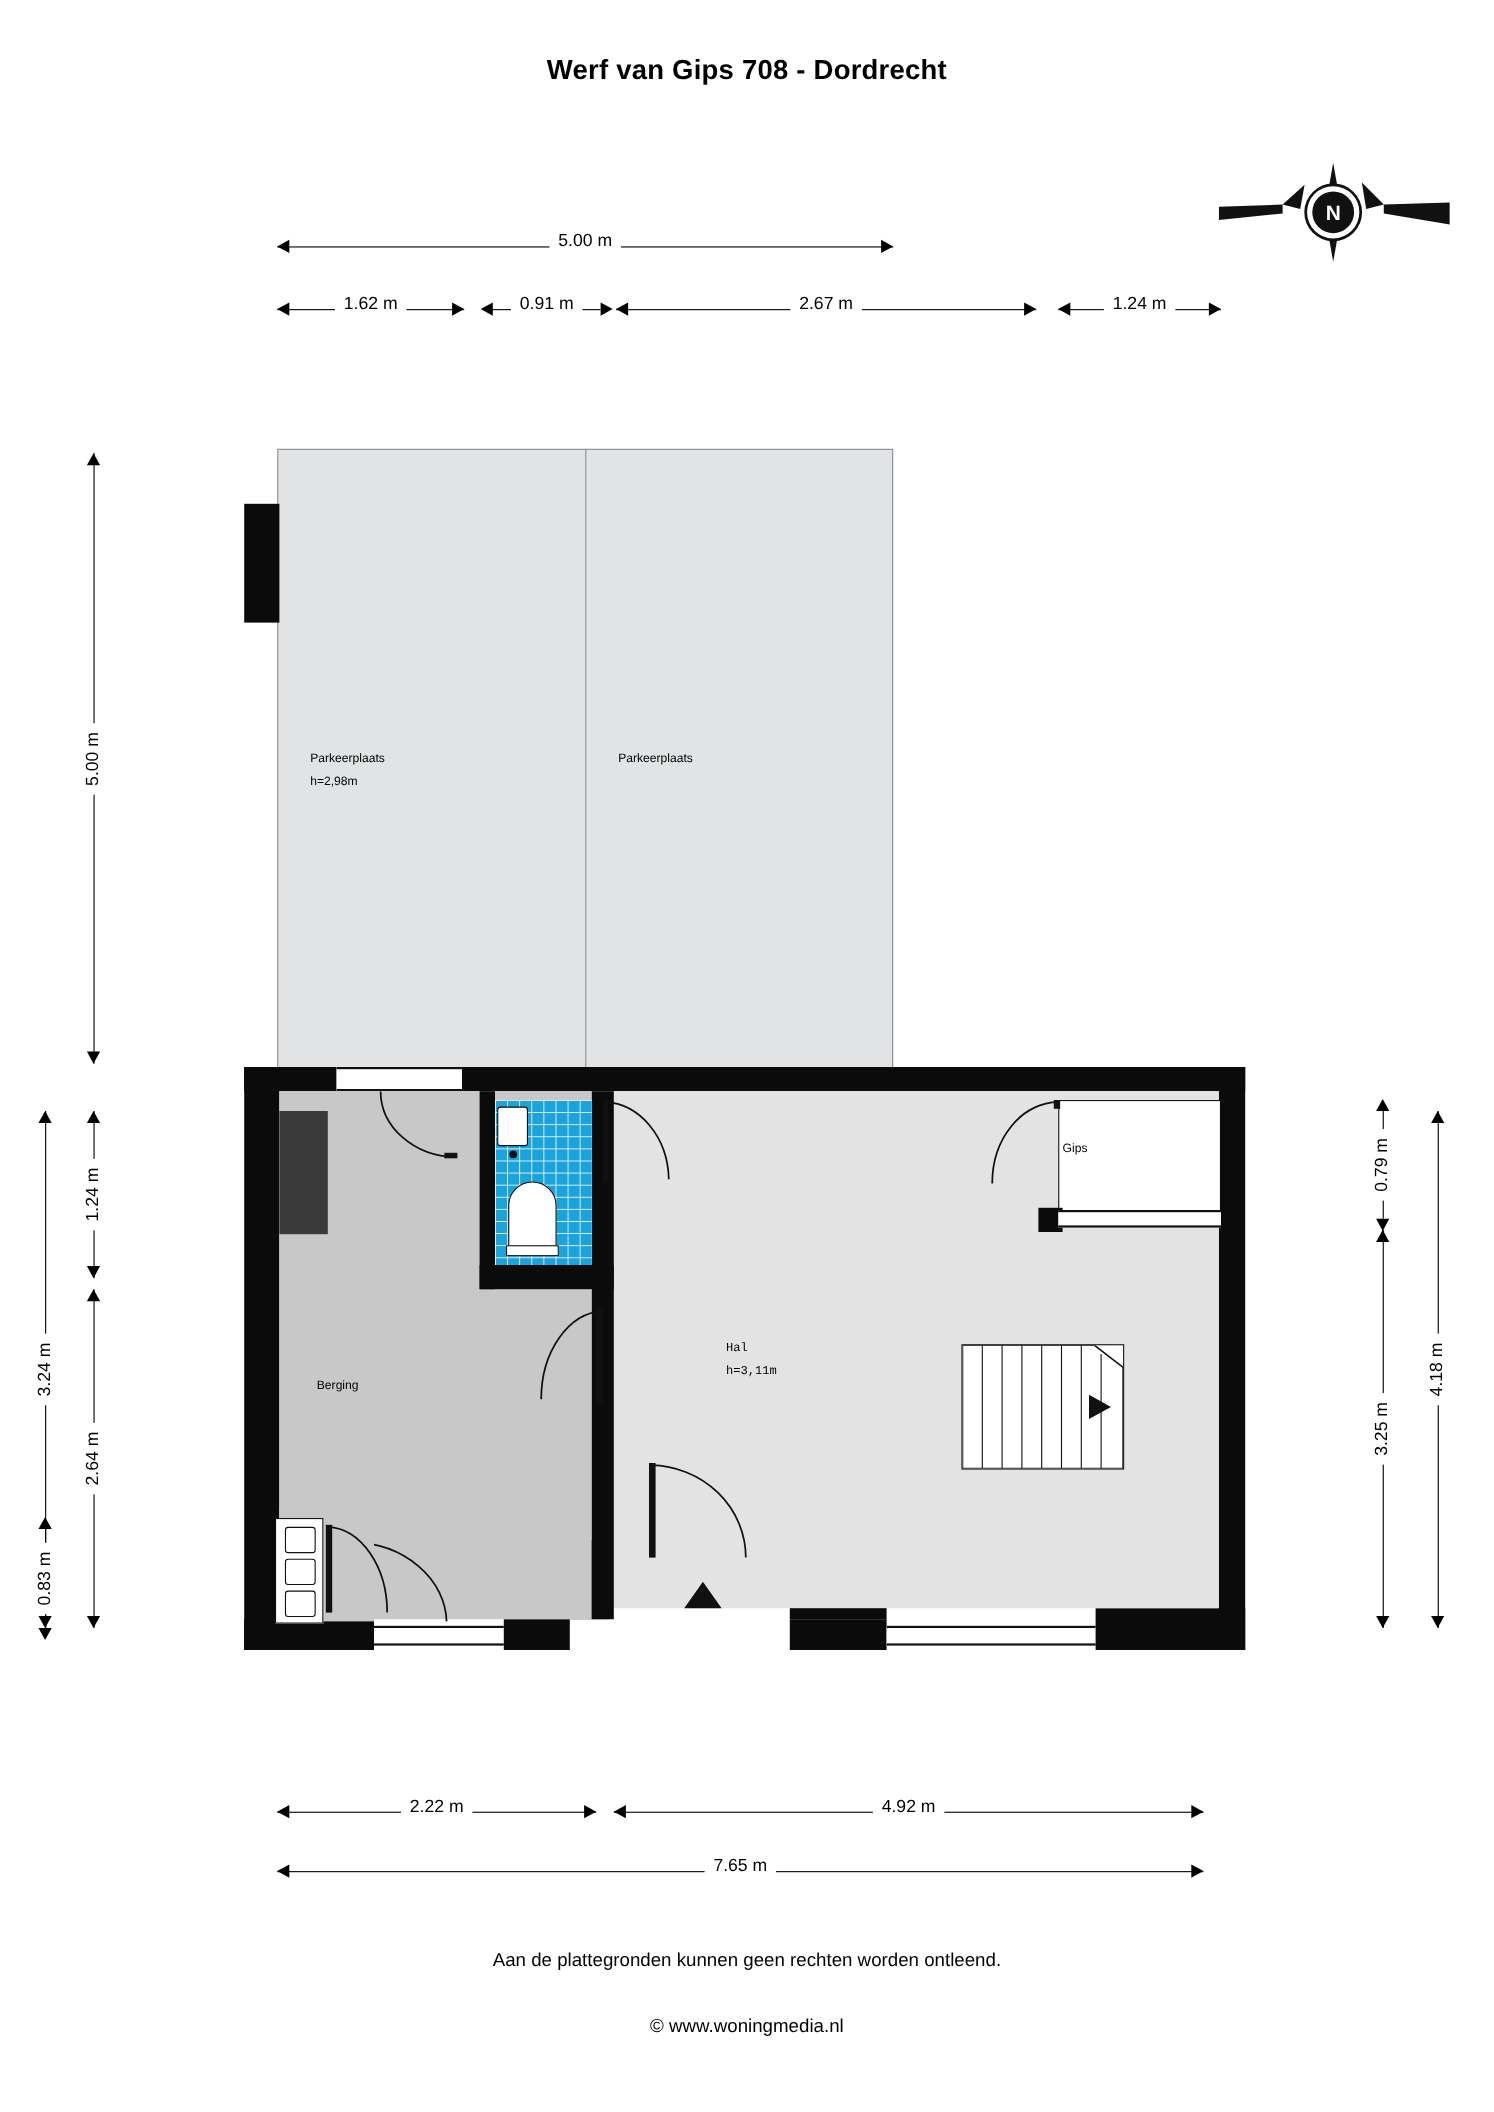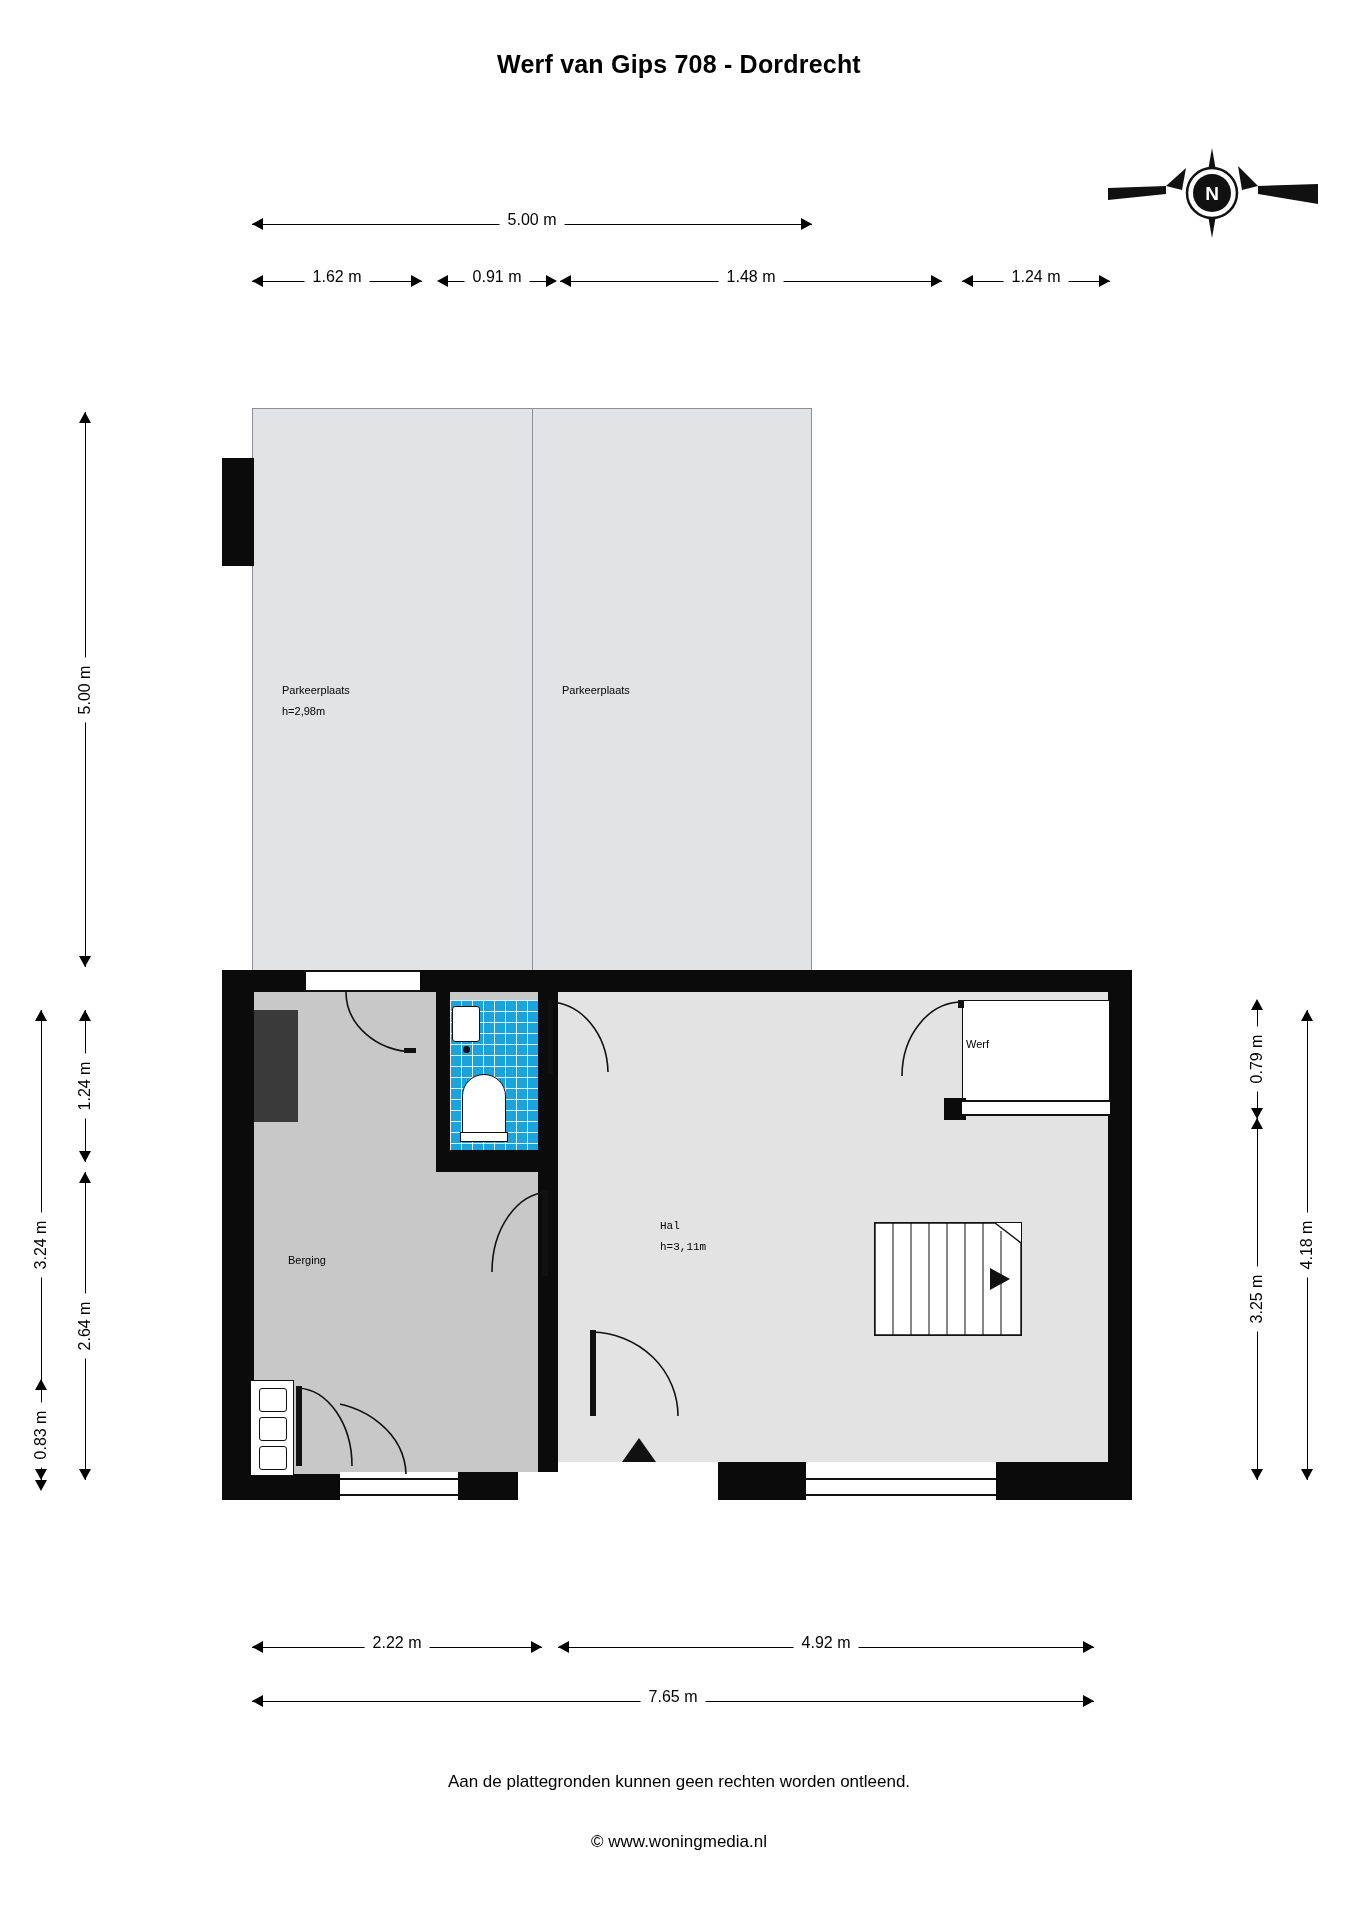--- a/index.html
+++ b/index.html
@@ -224,21 +224,21 @@
   <div class="dim-h" style="left:448px; top:272px; width:98px;">
     <div class="line"></div>
       <div class="cap-l inw"></div>
       <div class="cap-r inw"></div>
     <div class="label">0.91 m</div>
   </div>
   <div class="dim-h" style="left:560px; top:272px; width:382px;">
     <div class="line"></div>
       <div class="cap-l"></div>
       <div class="cap-r"></div>
-    <div class="label">1.48 m</div>
+    <div class="label">2.67 m</div>
   </div>
   <div class="dim-h" style="left:962px; top:272px; width:148px;">
     <div class="line"></div>
       <div class="cap-l"></div>
       <div class="cap-r"></div>
     <div class="label">1.24 m</div>
   </div>
 
   <div class="dim-v" style="left:76px; top:412px; height:555px;">
     <div class="line"></div>
@@ -406,21 +406,21 @@
         <rect x="0" y="0" width="6" height="80" fill="#111"></rect>
       </svg>
     </div>
 
     <div class="dark-box" style="left:254px; top:1010px; width:44px; height:112px;"></div>
 
     <div class="white-box" style="left:962px; top:1000px; width:148px; height:110px;"></div>
     <div class="wall" style="left:944px; top:1098px; width:22px; height:22px;"></div>
     <div class="window" style="left:962px; top:1100px; width:148px; height:16px;"></div>
     <div class="room-label" style="left:966px; top:1034px; width:140px;">
-      <div>Werf</div>
+      <div>Gips</div>
     </div>
 
     <div class="door-swing" style="left:900px; top:1000px; width:64px; height:78px;">
       <svg width="64" height="78" viewBox="0 0 64 78">
         <path d="M62 2 A60 74 0 0 0 2 76" fill="none" stroke="#111" stroke-width="1.6"></path>
         <rect x="58" y="0" width="6" height="8" fill="#111"></rect>
       </svg>
     </div>
 
     <div class="stairs" style="left:874px; top:1222px; width:148px; height:114px;">

